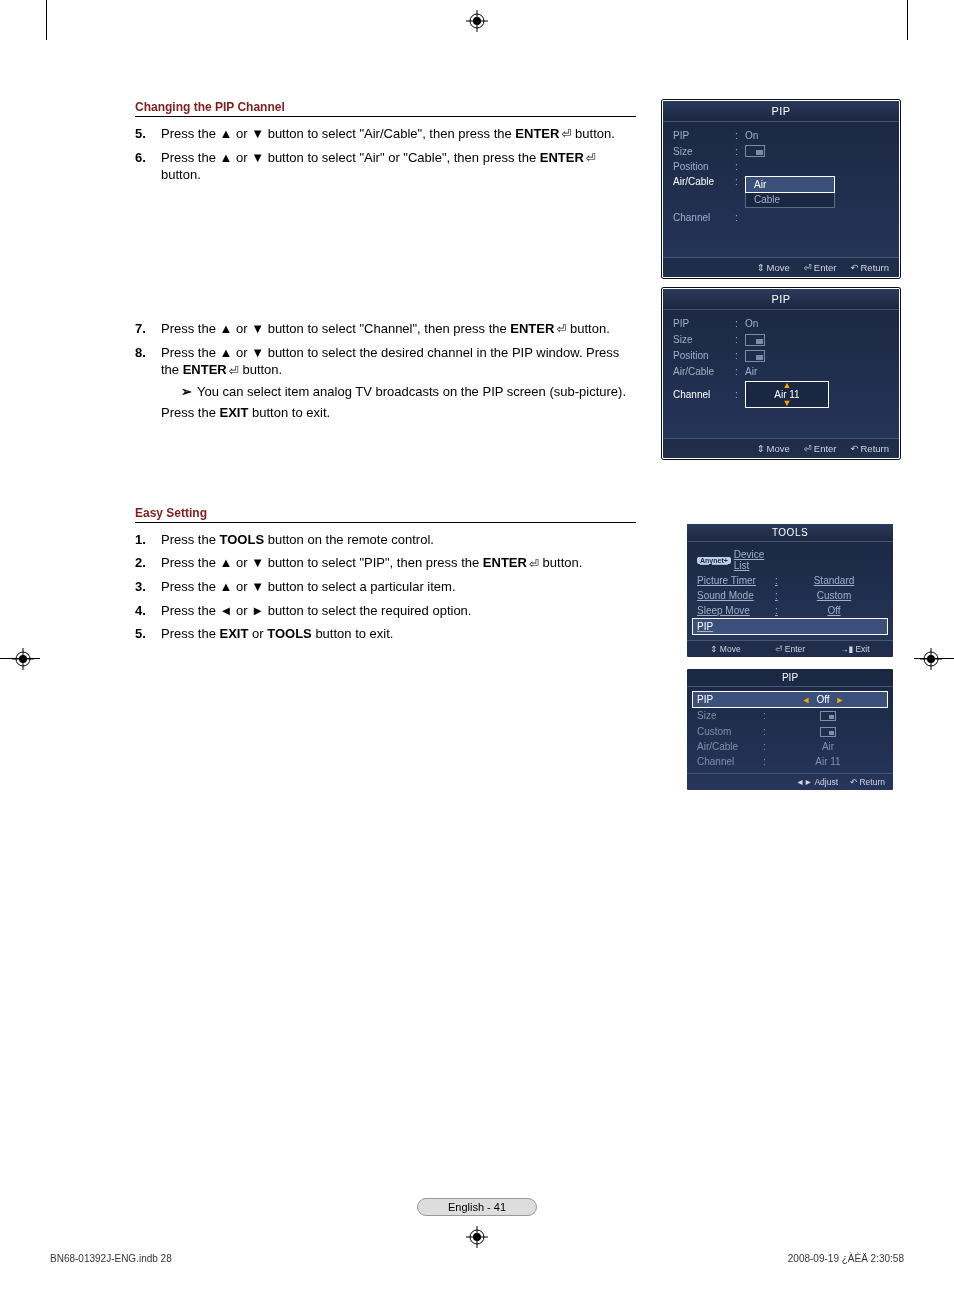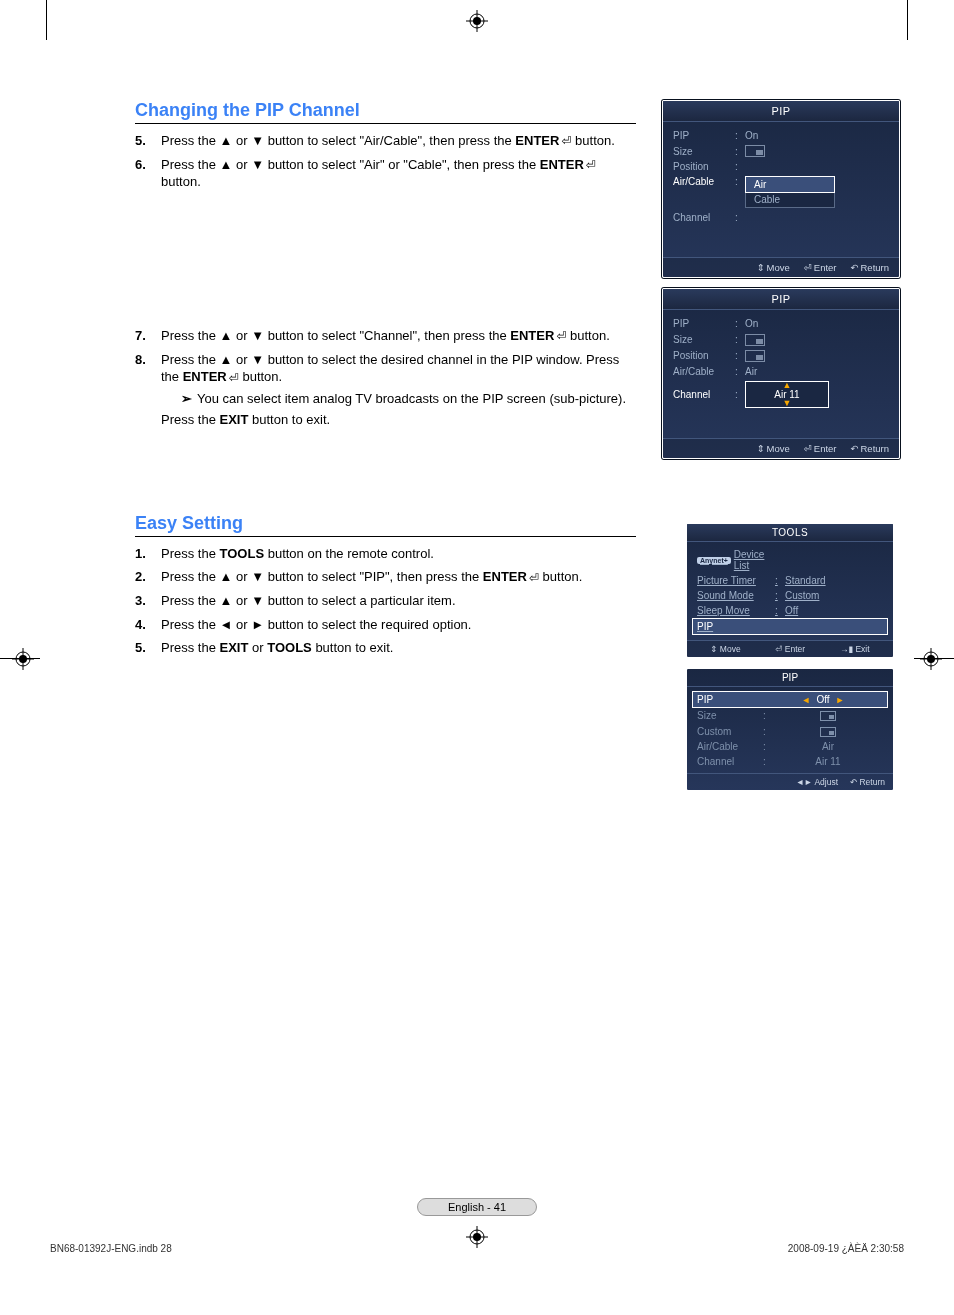--- a/index.html
+++ b/index.html
@@ -44,25 +44,25 @@
     flex: 1;
     padding-left: 85px;
     padding-right: 8px;
   }
   .right-col {
     width: 242px;
     flex-shrink: 0;
   }
   .section-heading {
     font-weight: bold;
-    font-size: 18px;
+    font-size: 12px;
     border-bottom: 1px solid #000;
     padding-bottom: 2px;
     margin-bottom: 8px;
-    color: #3b82f6;
+    color: #7f1d1d;
   }
   ol.steps {
     list-style: none;
     counter-reset: item;
   }
   ol.steps > li {
     display: flex;
     margin-bottom: 6px;
     line-height: 1.35;
   }
@@ -208,21 +208,21 @@
     letter-spacing: 0.5px;
     border-bottom: 1px solid #42567c;
   }
   .tools-body { padding: 5px 6px; text-decoration: underline; }
   .tools-row {
     display: flex;
     padding: 2px 4px;
   }
   .tools-row .t-label { width: 78px; flex-shrink: 0; }
   .tools-row .t-sep { width: 10px; flex-shrink: 0; }
-  .tools-row .t-val { flex: 1; }
+  .tools-row .t-val { flex: 1; text-align: center; }
   .tools-row.device .t-label { display: flex; align-items: center; gap: 3px; }
   .badge {
     display: inline-block;
     background: #c0d0e8;
     color: #1a2742;
     font-size: 7px;
     padding: 0 3px;
     border-radius: 2px;
     font-weight: bold;
   }
@@ -316,21 +316,21 @@
     text-align: center;
     font-size: 11px;
     padding: 2px 0;
     position: absolute;
     bottom: 64px;
     left: 50%;
     transform: translateX(-50%);
   }
   .footer-line {
     position: absolute;
-    bottom: 26px;
+    bottom: 16px;
     left: 50px;
     right: 50px;
     display: flex;
     justify-content: space-between;
     font-size: 10px;
     color: #333;
   }
 </style>
 </head>
 <body>

